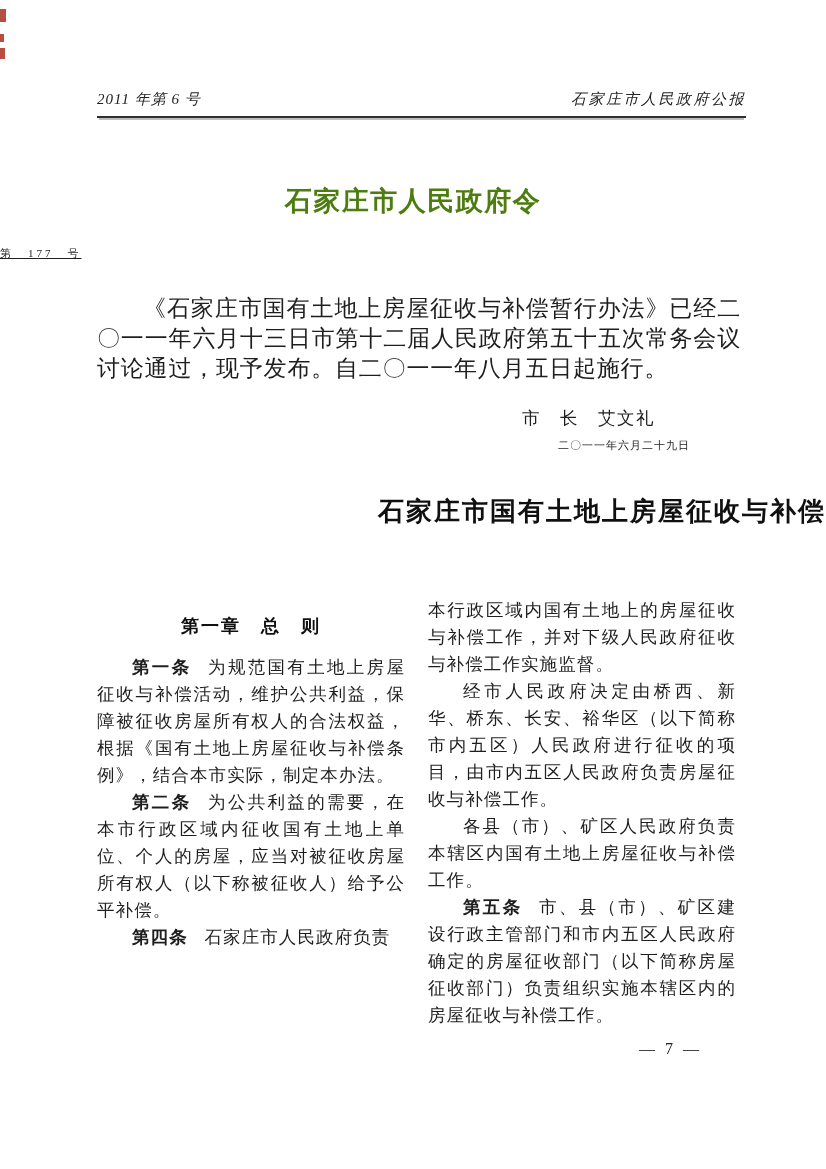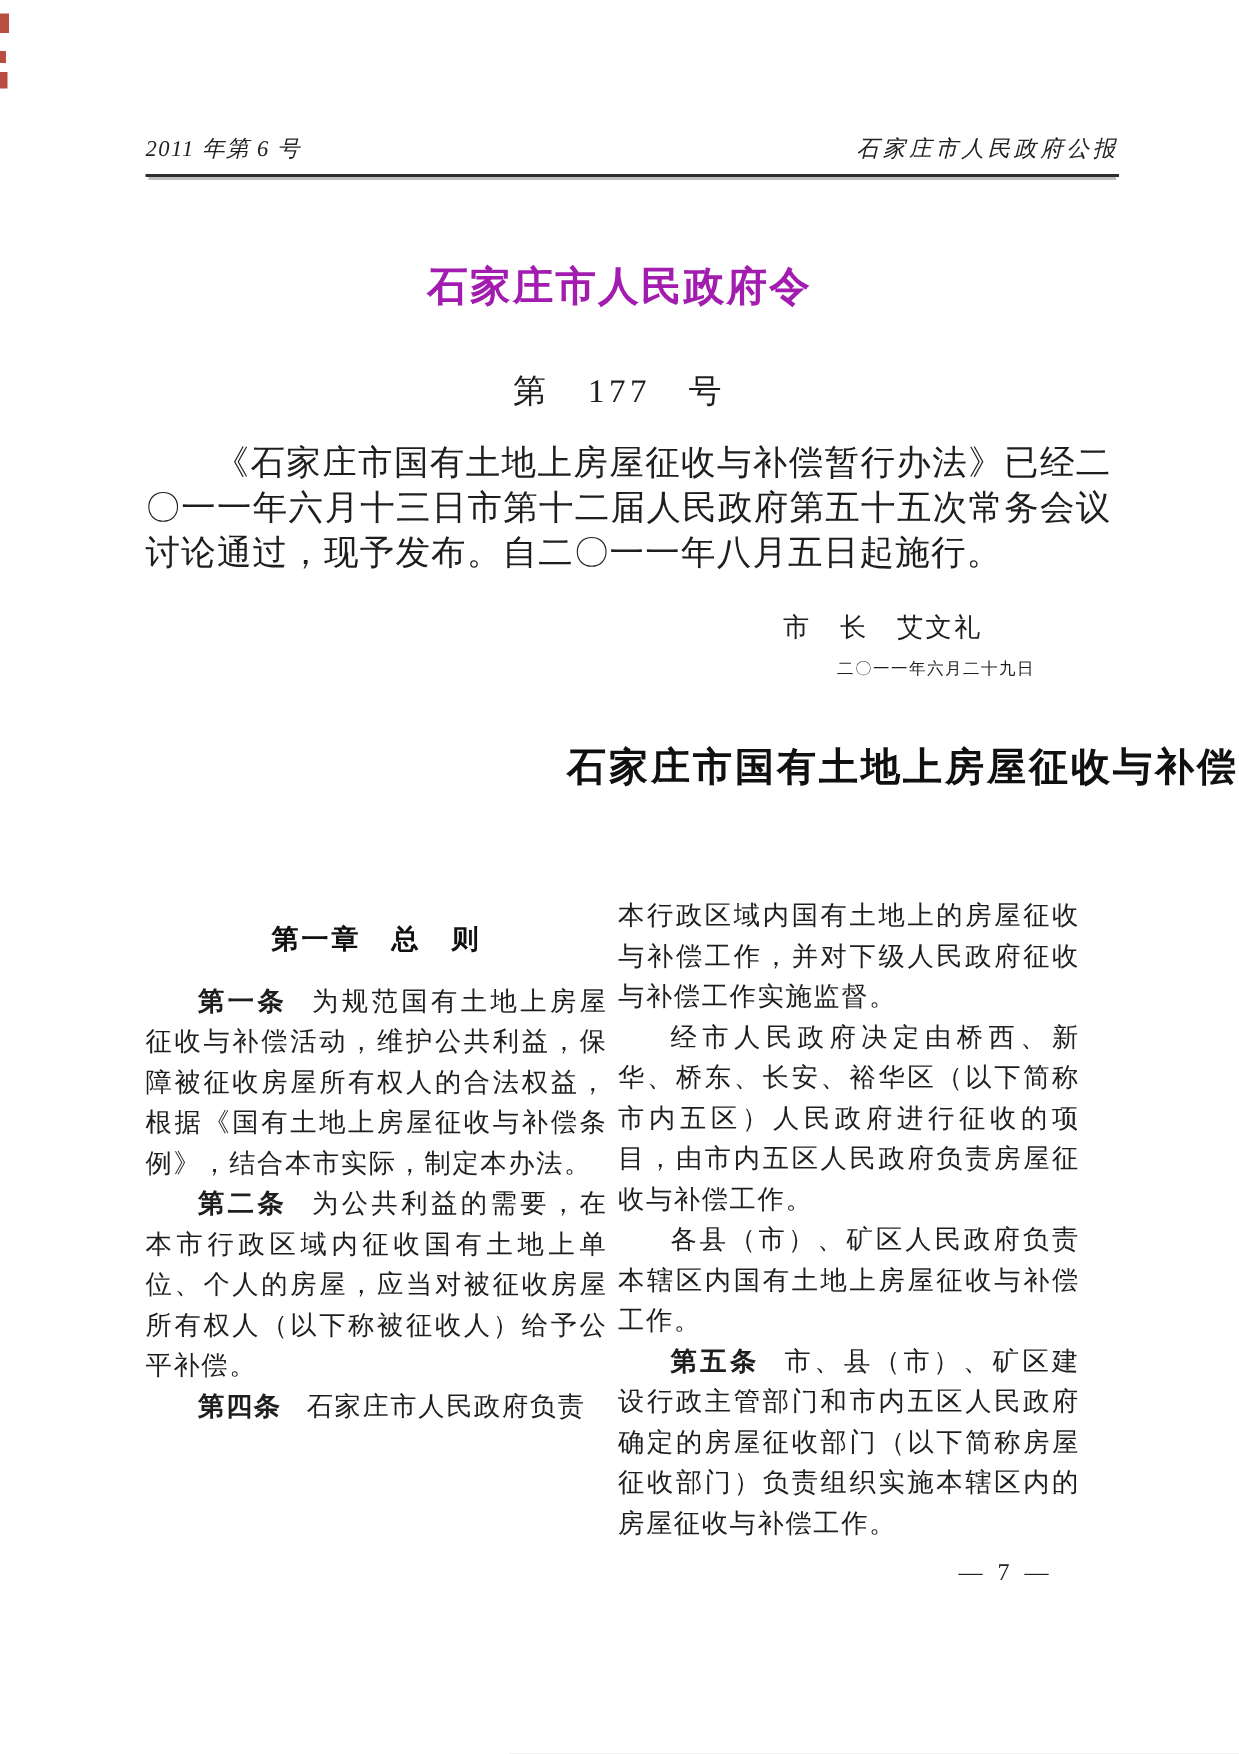--- a/index.html
+++ b/index.html
@@ -11,38 +11,38 @@
   
   .hdr{
     position:absolute;left:97px;right:80px;top:90px;
     display:flex;justify-content:space-between;align-items:flex-end;
     padding-bottom:7px;border-bottom:2.5px solid #2e2e2e;
     box-shadow:0 4px 0 -2px rgba(110,110,110,.45);
     font-style:italic;font-size:15px;color:#222;letter-spacing:1px;
   }
   .hdr-right{letter-spacing:2.5px;}
   
-  .d-title{position:absolute;top:173px;left:0;width:100%;text-align:center;
-    font-size:27px;font-weight:bold;letter-spacing:1.5px;color:#a21caf;}
-  .d-num{position:absolute;top:246px;left:0;width:100%;text-align:center;
-    font-size:22px;letter-spacing:3px;}
+  .d-title{position:absolute;top:183px;left:0;width:100%;text-align:center;
+    font-size:27px;font-weight:bold;letter-spacing:1.5px;color:#4d7c0f;}
+  .d-num{position:absolute;top:246px;left:0;width:100%;
+    font-size:11px;letter-spacing:3px;text-decoration:underline;}
   .d-body{position:absolute;top:294px;left:97px;width:644px;
     font-size:23px;line-height:30px;text-align:justify;text-justify:inter-ideograph;
     text-indent:2em;letter-spacing:0.8px;}
   .sign-name{position:absolute;top:406px;right:171px;font-size:17.5px;letter-spacing:1.5px;}
   .sign-date{position:absolute;top:438px;right:136px;font-size:11px;letter-spacing:1px;}
   
   .r-title{position:absolute;top:492px;left:0;width:100%;text-align:right;
     font-weight:bold;font-size:26px;line-height:40px;letter-spacing:2px;color:#101010;}
   
   .col{position:absolute;top:597px;width:308px;
     font-size:17.5px;line-height:27px;text-align:justify;text-justify:inter-ideograph;
     letter-spacing:1.1px;}
   .col-left{left:97px;}
-  .col-right{left:412px;}
+  .col-right{left:428px;}
   .chapter{text-align:center;font-weight:bold;font-size:18px;
     padding-top:16px;margin:0 0 14px 0;letter-spacing:2px;color:#101010;}
   p.art{margin:0;text-indent:2em;}
   p.art.noindent{text-indent:0;}
   .lead{font-weight:bold;margin-right:0.95em;}
   .pagenum{position:absolute;top:1040px;right:124px;font-size:16px;letter-spacing:3px;color:#222;}
   
   .edge-mark{position:absolute;left:0;background:#b03a2e;opacity:.9;}
   .edge-mark.m1{top:9px;width:6px;height:13px;}
   .edge-mark.m2{top:34px;width:4px;height:8px;}

